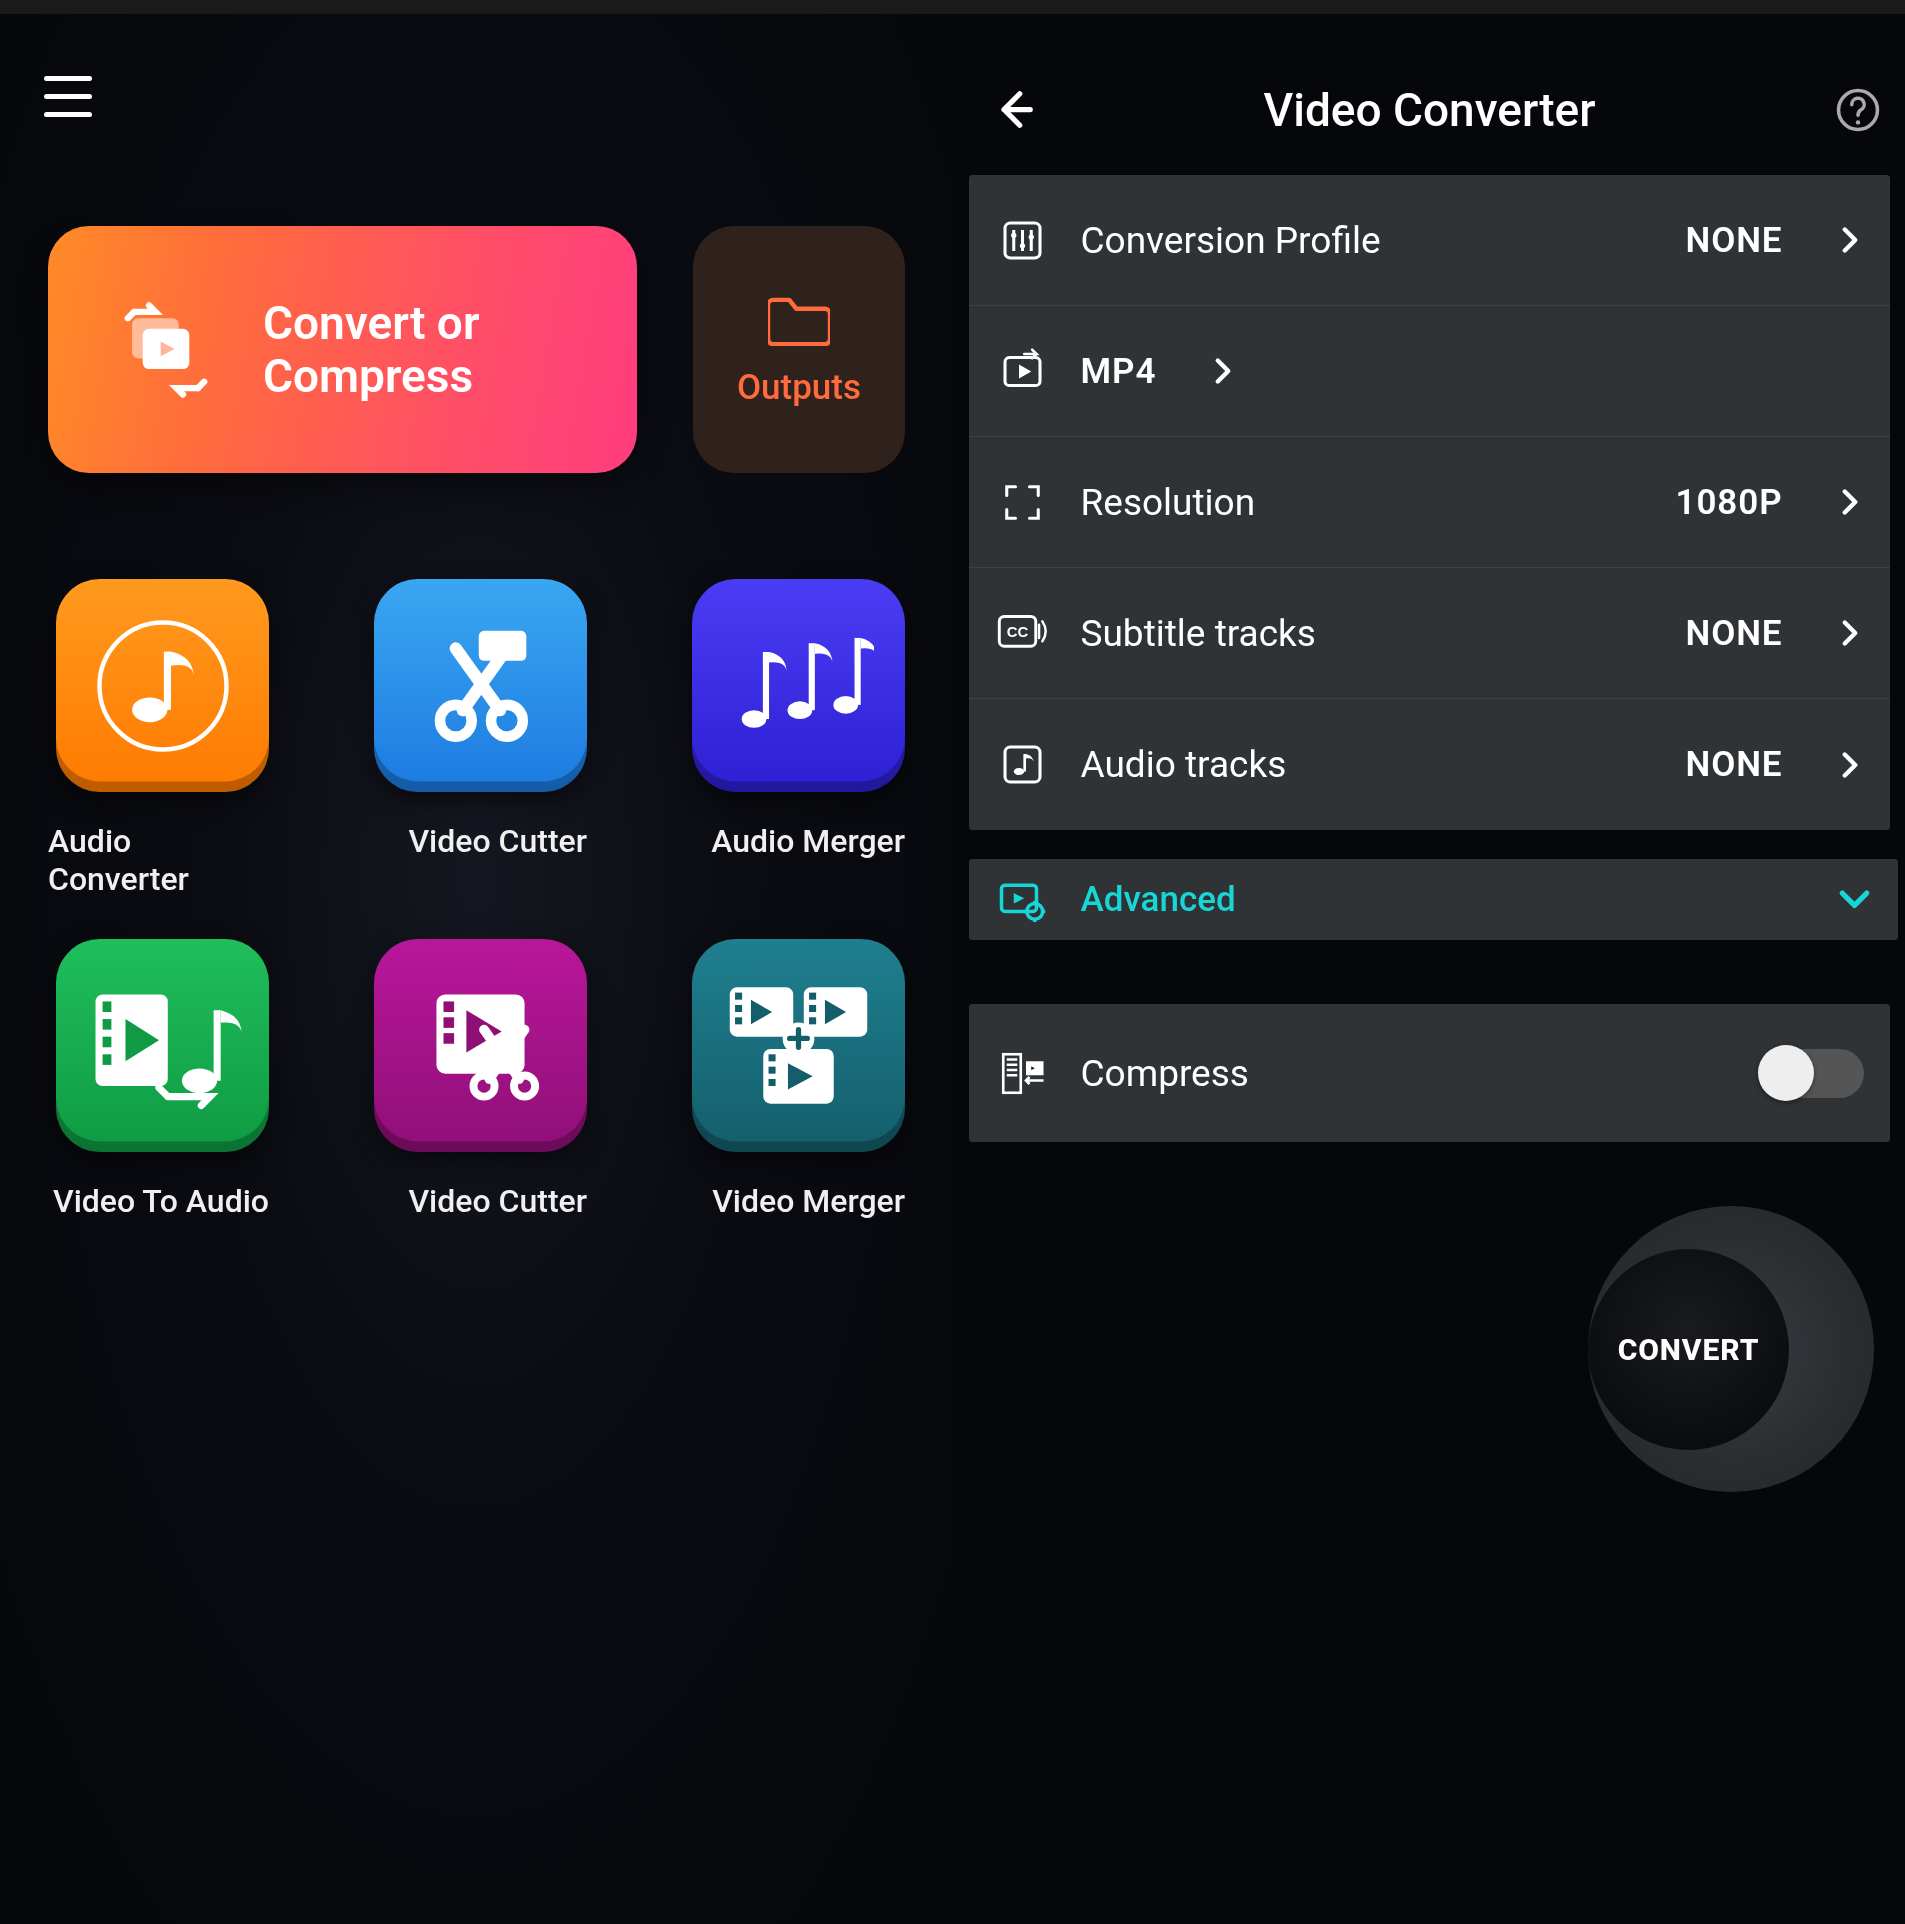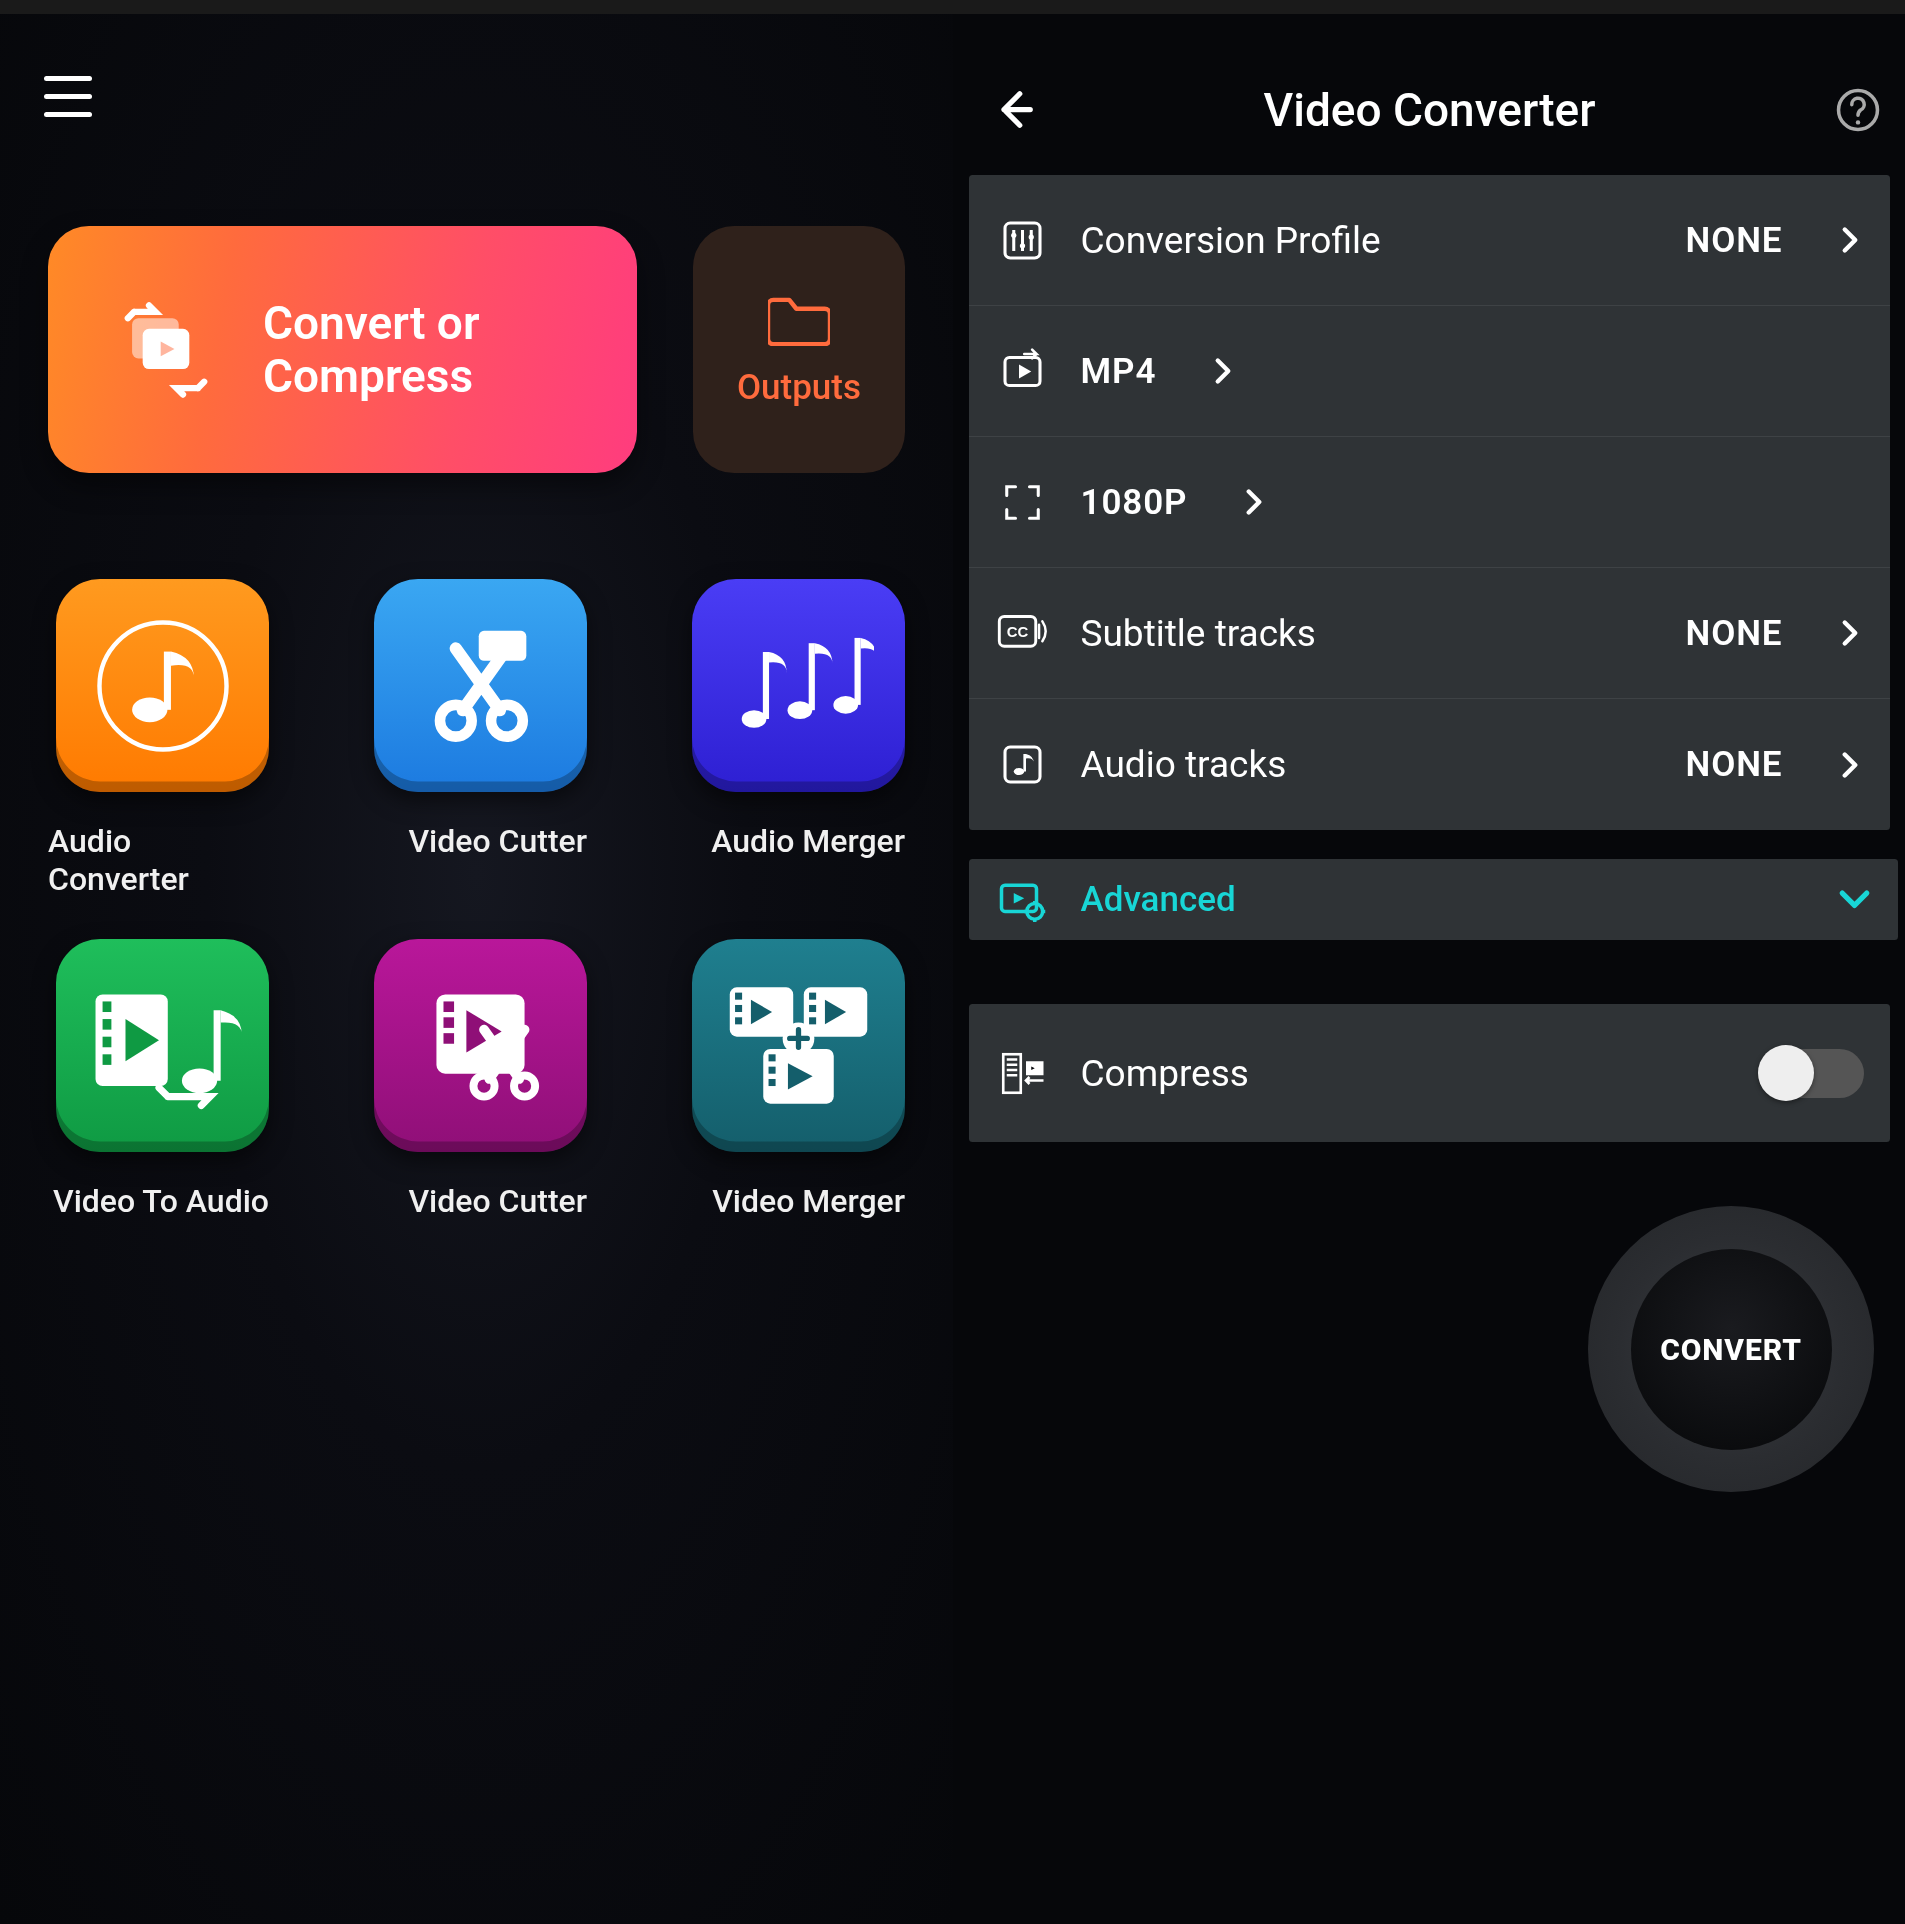--- a/index.html
+++ b/index.html
@@ -50,21 +50,21 @@
 
   .advanced-block { position: absolute; top: 845px; left: 16px; right: 8px; background: #2f3336; height: 81px; display:flex; align-items:center; padding:0 26.5px; gap:32px; cursor:pointer; border-radius:3.5px; }
   .advanced-label { font-size: 35px; font-weight: 500; color: #18d6d6; flex:1; }
 
   .compress-block { position: absolute; top: 990px; left: 16px; right: 16px; background: #2f3336; height: 138px; display:flex; align-items:center; padding:0 26.5px; gap:32px; border-radius:3.5px; }
   .compress-label { font-size: 37px; flex:1; }
   .toggle { width: 106px; height: 49px; background:#555; border-radius: 25px; position:relative; }
   .toggle .knob { position:absolute; left:0; top:-3.5px; width:56px; height:56px; background:#eee; border-radius:50%; box-shadow:0 1.8px 5.3px rgba(0,0,0,.4); }
 
   
-  .convert-btn-wrap { position:absolute; bottom: 432px; right: 32px; width: 286px; height: 286px; border-radius: 50%; background: radial-gradient(circle at 50% 50%, #3a3d42 0%, #2b2d31 55%, #232528 100%); display:flex; align-items:center; justify-content:center; }
+  .convert-btn-wrap { position:absolute; bottom: 432px; right: 32px; width: 286px; height: 286px; border-radius: 50%; background: radial-gradient(circle at 50% 50%, #3a3d42 0%, #2b2d31 55%, #232528 100%); display:flex; align-items:center; justify-content:flex-start; }
   .convert-btn-inner { width: 201px; height: 201px; border-radius:50%; background: radial-gradient(circle at 50% 40%, #1a1b1f 0%, #0a0b0d 80%); display:flex; align-items:center; justify-content:center; font-size: 30px; font-weight: 800; letter-spacing: 0.9px; }
 
   svg { display:block; }
 </style>
 </head>
 <body>
 
 <div class="top-strip"></div>
 <div class="app">
 
@@ -261,20 +261,21 @@
               <path d="M10 4 L22 16 L10 28" stroke="#fff" stroke-width="5" fill="none" stroke-linecap="round" stroke-linejoin="round"></path>
             </svg>
           </span>
         </div>
         <div class="setting-row">
           <span class="setting-icon">
             <svg width="49" height="49" viewBox="0 0 56 56">
               <path d="M10 20 v-10 h10 M46 20 v-10 h-10 M10 36 v10 h10 M46 36 v10 h-10" stroke="#fff" stroke-width="3.5" fill="none" stroke-linecap="round"></path>
             </svg>
           </span>
+          <div class="setting-label">Resolution</div>
           <div class="setting-value">1080P</div>
           <span class="chev">
             <svg width="28" height="28" viewBox="0 0 32 32">
               <path d="M10 4 L22 16 L10 28" stroke="#fff" stroke-width="5" fill="none" stroke-linecap="round" stroke-linejoin="round"></path>
             </svg>
           </span>
         </div>
         <div class="setting-row">
           <span class="setting-icon">
             <svg width="56" height="46" viewBox="0 0 64 52">

